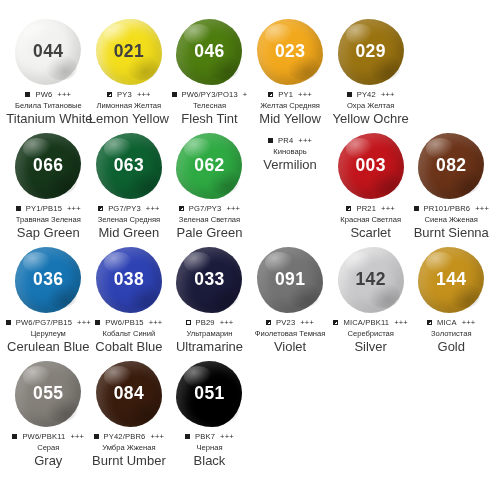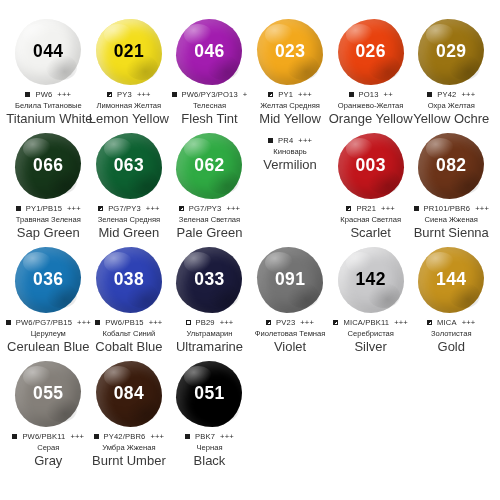--- a/index.html
+++ b/index.html
@@ -70,21 +70,21 @@
                 inset 6px 6px 12px rgba(255,255,255,0.55);
   }
   .code {
     position: relative;
     z-index: 3;
     font-size: 17.5px;
     font-weight: bold;
     letter-spacing: 0.4px;
     line-height: 1;
   }
-  .code.dark  { color: #000000; }
+  .code.dark  { color: #404040; }
   .code.lightx { color: #ffffff; }
   .meta {
     margin-top: 4px;
     text-align: center;
     width: 84px;
     color: #2b2b2b;
   }
   .pigline {
     font-size: 7.6px;
     letter-spacing: 0.15px;
@@ -150,21 +150,21 @@
             <span class="lf half"></span>
             <span>PY3</span>
             <span>+++</span>
           </div>
           <div class="name-ru">Лимонная Желтая</div>
           <div class="name-en">Lemon Yellow</div>
         </div>
       </div>
       <div class="cell">
         <div class="blob-wrap">
-          <div class="blob" style="background: #a21caf; border-radius: 50% 50% 45% 55% / 55% 48% 52% 45%;">
+          <div class="blob" style="background: #4d7c0f; border-radius: 50% 50% 45% 55% / 55% 48% 52% 45%;">
             <span class="code lightx">046</span>
           </div>
         </div>
         <div class="meta">
           <div class="pigline">
             <span class="lf full"></span>
             <span>PW6/PY3/PO13</span>
             <span>+</span>
           </div>
           <div class="name-ru">Телесная</div>
@@ -178,36 +178,20 @@
           </div>
         </div>
         <div class="meta">
           <div class="pigline">
             <span class="lf half"></span>
             <span>PY1</span>
             <span>+++</span>
           </div>
           <div class="name-ru">Желтая Средняя</div>
           <div class="name-en">Mid Yellow</div>
-        </div>
-      </div>
-      <div class="cell">
-        <div class="blob-wrap">
-          <div class="blob" style="background: rgb(232, 66, 14); border-radius: 55% 45% 50% 50% / 50% 52% 48% 50%;">
-            <span class="code lightx">026</span>
-          </div>
-        </div>
-        <div class="meta">
-          <div class="pigline">
-            <span class="lf full"></span>
-            <span>PO13</span>
-            <span>++</span>
-          </div>
-          <div class="name-ru">Оранжево-Желтая</div>
-          <div class="name-en">Orange Yellow</div>
         </div>
       </div>
       <div class="cell">
         <div class="blob-wrap">
           <div class="blob" style="background: rgb(154, 115, 17); border-radius: 45% 55% 52% 48% / 53% 47%;">
             <span class="code lightx">029</span>
           </div>
         </div>
         <div class="meta">
           <div class="pigline">

